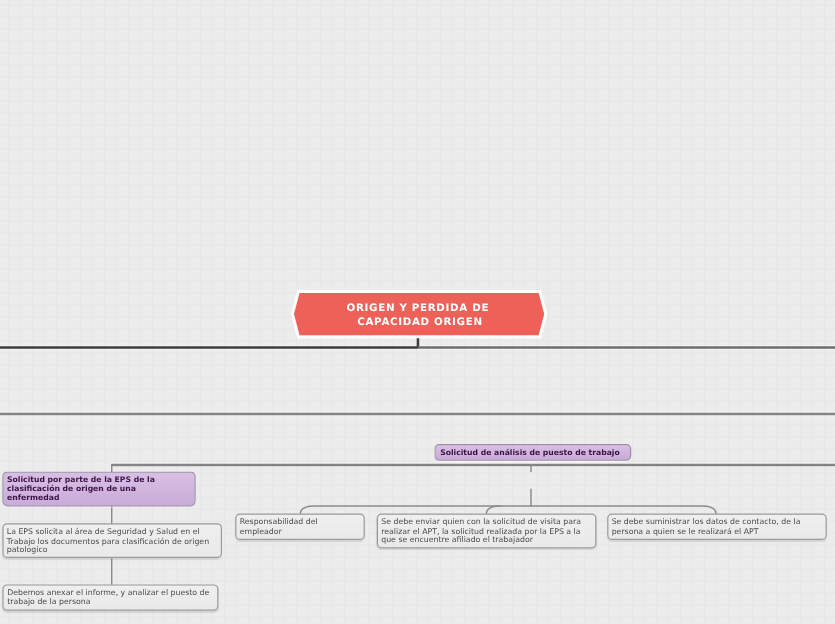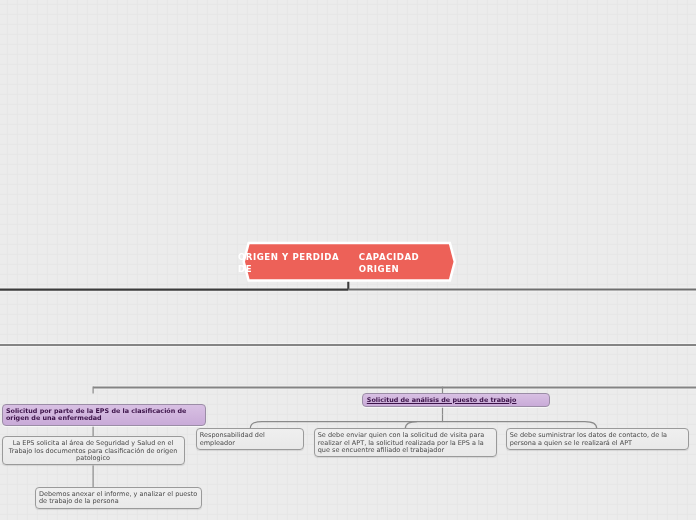--- a/index.html
+++ b/index.html
@@ -36,22 +36,22 @@
     box-shadow:0 1px 0 rgba(255,255,255,0.65);
     color:#3b1248;
     font-weight:bold;
     font-size:6.4px;
     line-height:7.45px;
     padding:2.7px 3.4px 2.0px;
   }
   .hexwrap{position:absolute;}
   .hextext{
     position:absolute;left:0;top:0;transform:translateZ(0);
-    display:flex;align-items:center;justify-content:center;
-    color:#fff;font-weight:bold;font-size:8.6px;line-height:11.8px;letter-spacing:0.55px;
+    display:flex;flex-direction:column;align-items:center;justify-content:center;
+    color:#fff;font-weight:bold;font-size:8.6px;line-height:11.8px;letter-spacing:0.55px;text-align:center;
   }
 </style>
 </head>
 <body>
 
 <div id="grid"></div>
 
 <div id="canvas">
   <svg class="links" viewBox="0 0 696 520">
     <g fill="none" stroke="#ffffff" stroke-width="4" stroke-opacity="0.40">
@@ -86,21 +86,21 @@
     <svg width="224" height="44" viewBox="0 0 224 44">
       <polygon points="9.67,1.70 212.83,1.70 218.08,21.75 212.83,41.80 9.67,41.80 4.42,21.75" fill="#ffffff"></polygon>
       <polygon points="11.60,4.20 210.90,4.20 215.50,21.75 210.90,39.30 11.60,39.30 7.00,21.75" fill="#ed6158"></polygon>
     </svg>
     <div class="hextext" style="width:224px;height:43.5px;padding-top:2px;">
       <span style="padding-right:3.6px;">ORIGEN Y PERDIDA DE</span>
       <span>CAPACIDAD ORIGEN</span>
     </div>
   </div>
 
-  <div class="node npurple" style="left:1.5px;top:404px;width:204px;">Solicitud por parte de la EPS de la clasificación de origen de una enfermedad</div>
-  <div class="node npurple" style="left:362.4px;top:393px;width:188px;text-decoration:underline;">Solicitud de análisis de puesto de trabajo</div>
+  <div class="node npurple" style="left:1.5px;top:393px;width:161px;">Solicitud por parte de la EPS de la clasificación de origen de una enfermedad</div>
+  <div class="node npurple" style="left:362.4px;top:370px;width:164px;">Solicitud de análisis de puesto de trabajo</div>
 
-  <div class="node nrect" style="left:1.5px;top:436.4px;width:183px;text-align:center;">La EPS solicita al área de Seguridad y Salud en el Trabajo los documentos para clasificación de origen patologico</div>
-  <div class="node nrect" style="left:1.8px;top:487px;width:167px;margin-left:33px;">Debemos anexar el informe, y analizar el puesto de trabajo de la persona</div>
+  <div class="node nrect" style="left:1.5px;top:436.4px;width:183px;">La EPS solicita al área de Seguridad y Salud en el Trabajo los documentos para clasificación de origen patologico</div>
+  <div class="node nrect" style="left:1.8px;top:487px;width:180px;">Debemos anexar el informe, y analizar el puesto de trabajo de la persona</div>
   <div class="node nrect" style="left:195.6px;top:428.4px;width:108px;">Responsabilidad del empleador</div>
   <div class="node nrect" style="left:313.5px;top:428.4px;width:183.4px;">Se debe enviar quien con la solicitud de visita para realizar el APT, la solicitud realizada por la EPS a la que se encuentre afiliado el trabajador</div>
   <div class="node nrect" style="left:505.5px;top:428.4px;width:183px;">Se debe suministrar los datos de contacto, de la persona a quien se le realizará el APT</div>
 </div>
 
 </body></html>

